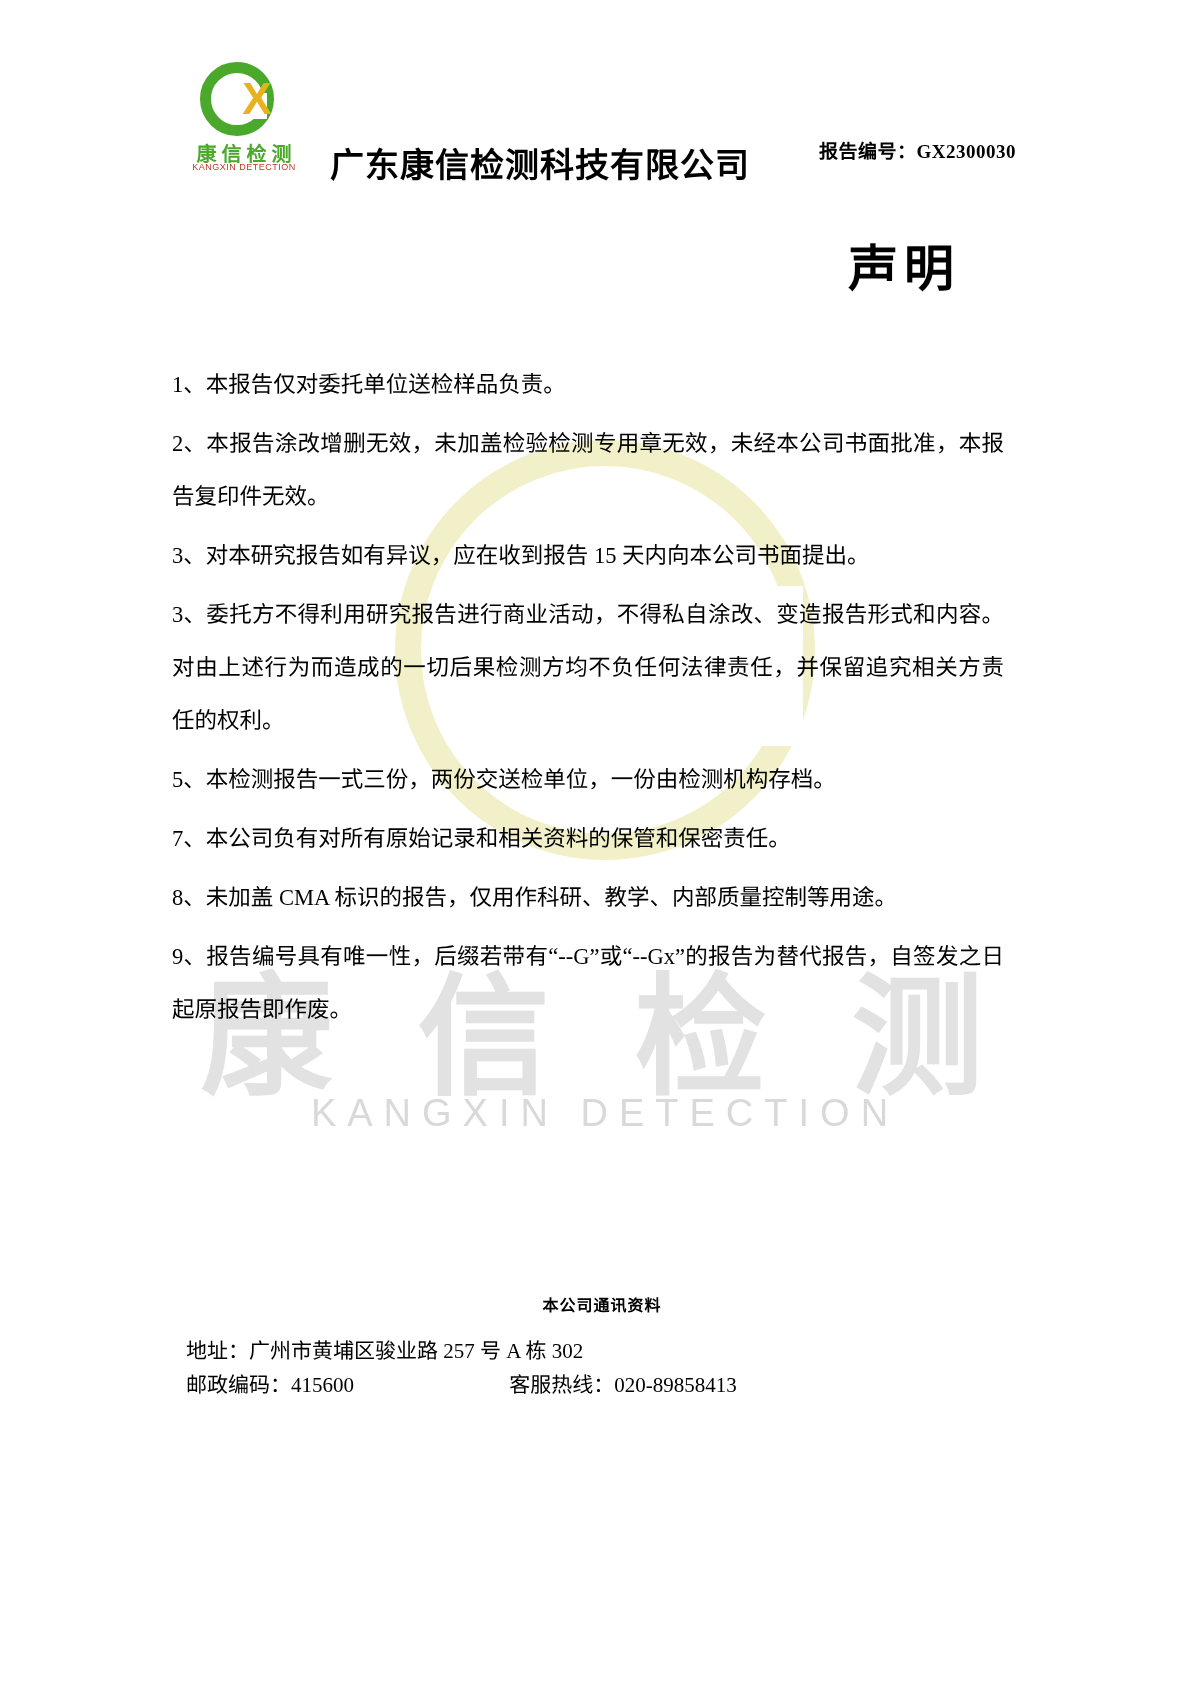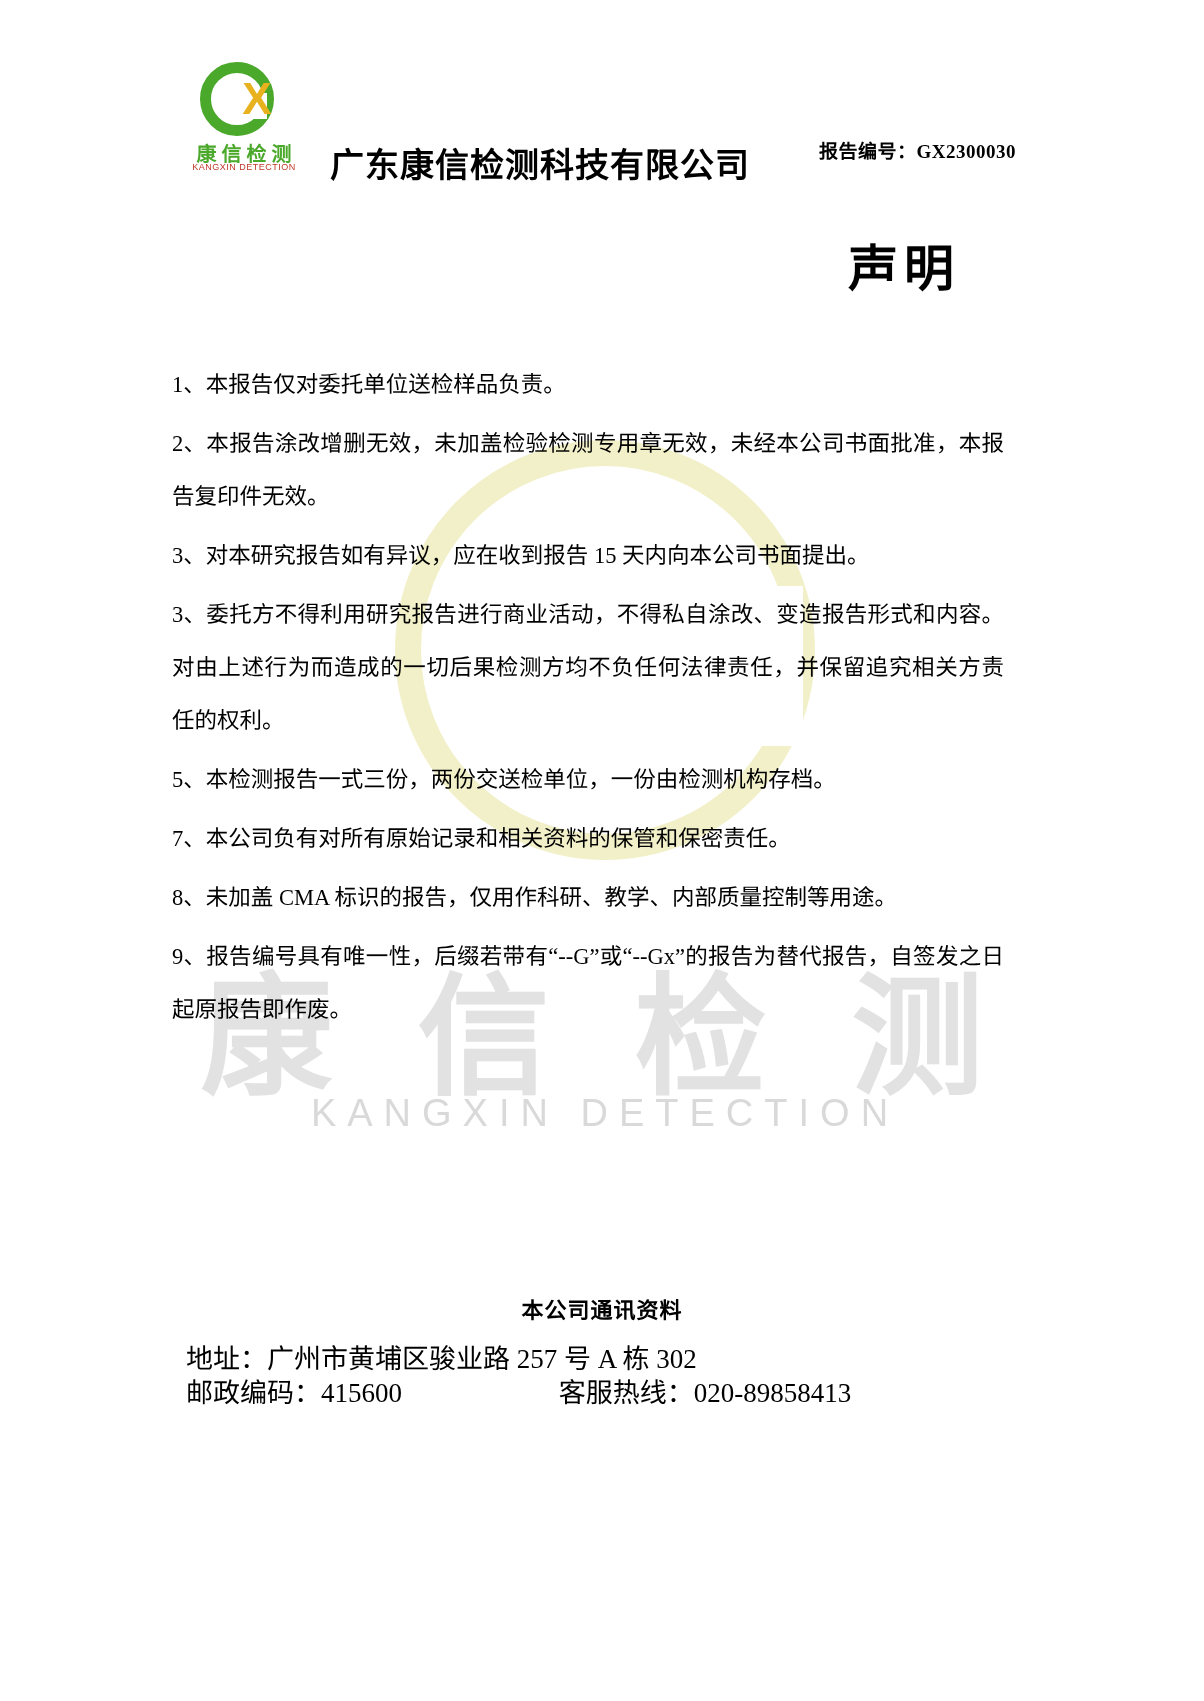--- a/index.html
+++ b/index.html
@@ -210,27 +210,27 @@
   
   .footer {
     position: absolute;
     left: 186px;
     top: 1292px;
     width: 832px;
     z-index: 2;
   }
   .footer-title {
     text-align: center;
-    font-size: 22px;
+    font-size: 16px;
     font-weight: bold;
     letter-spacing: 1px;
     margin-bottom: 18px;
   }
   .footer-line {
-    font-size: 27px;
+    font-size: 21px;
     line-height: 34px;
     white-space: nowrap;
   }
   .footer-line .right {
     display: inline-block;
     margin-left: 150px;
   }
 </style>
 </head>
 <body>

